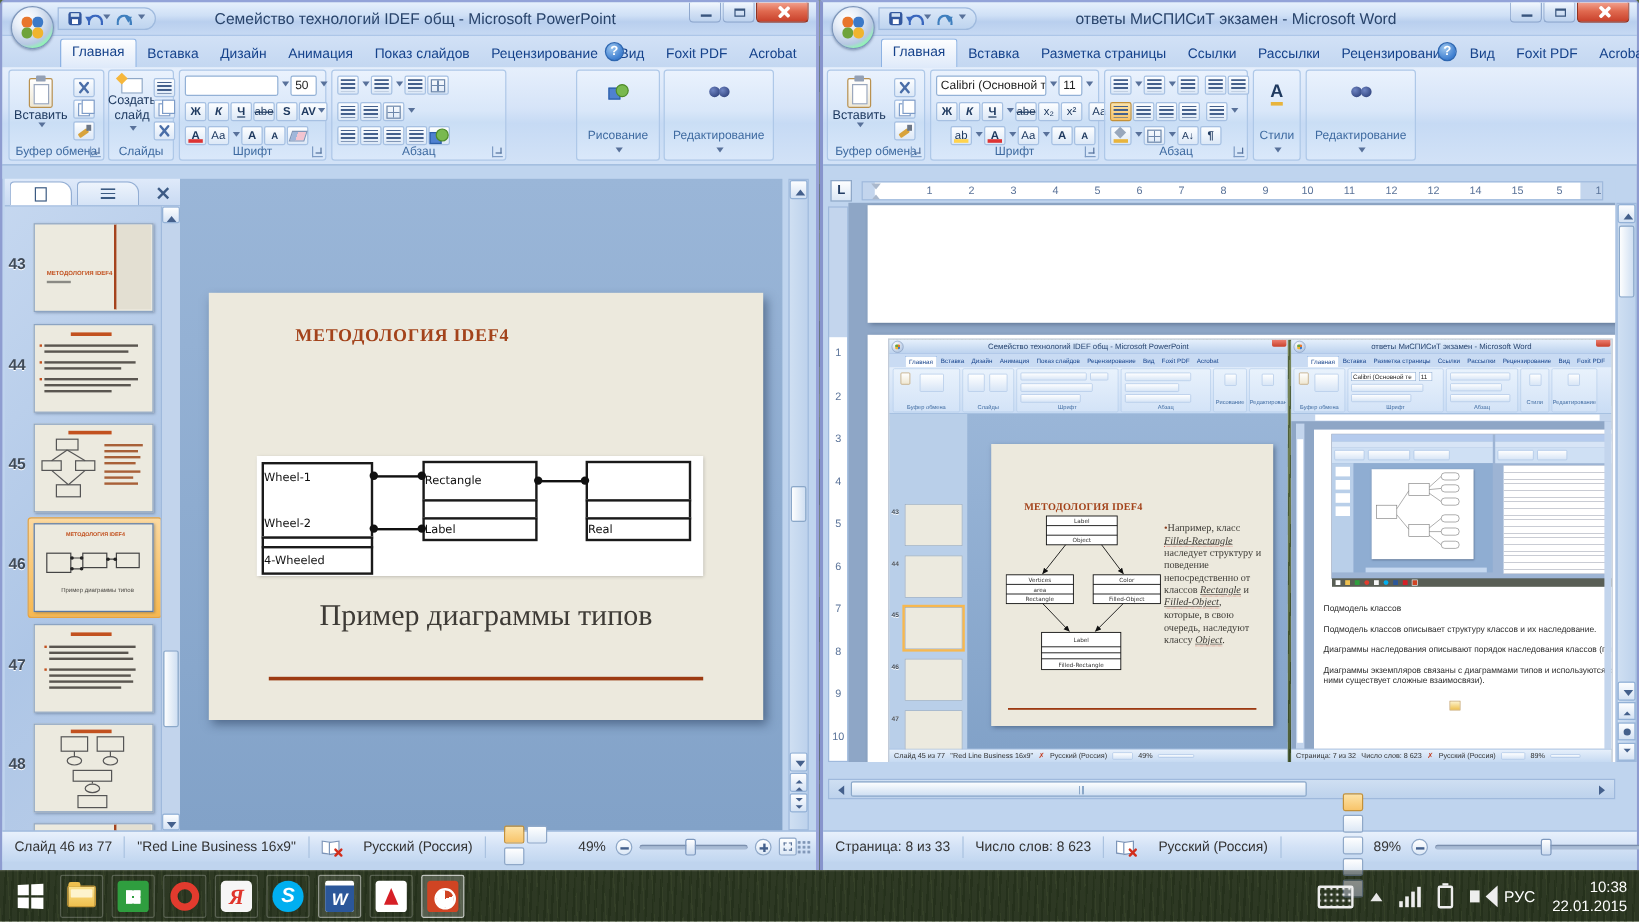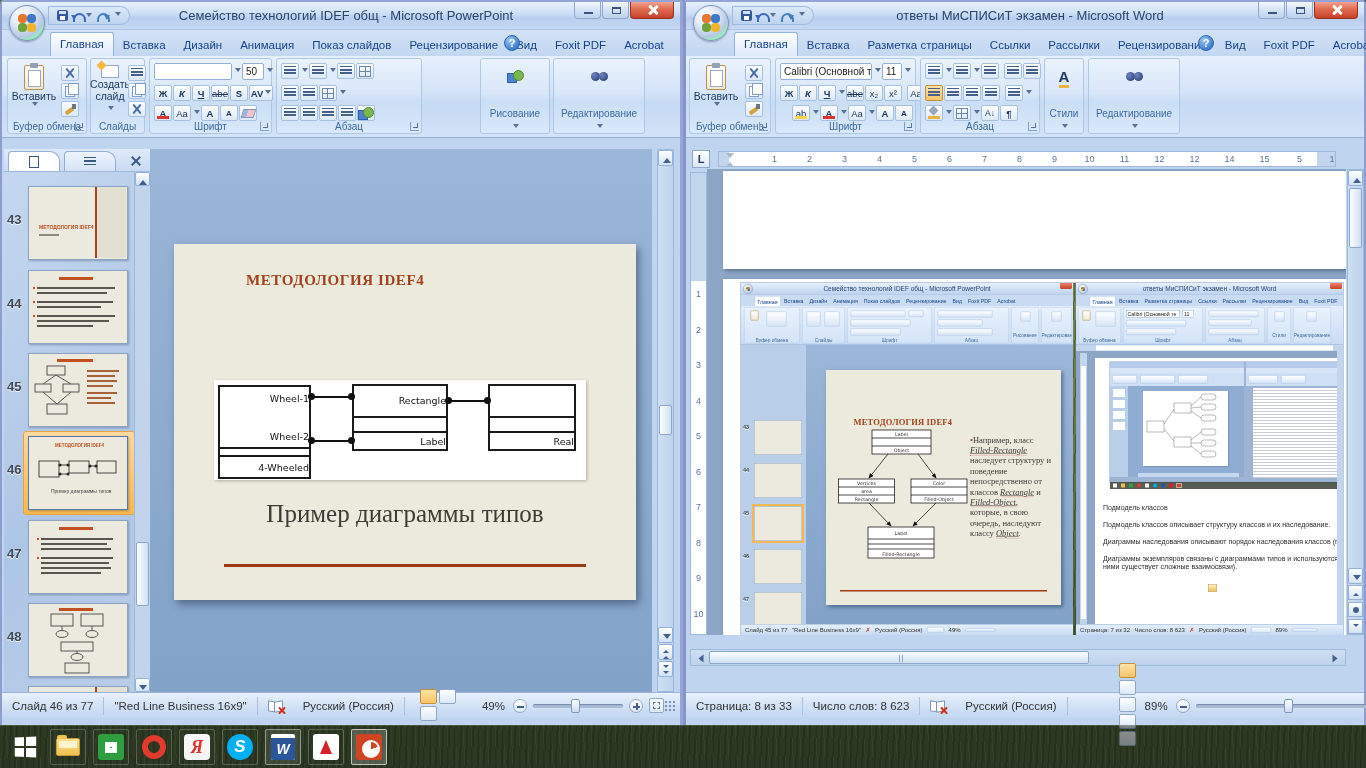--- a/index.html
+++ b/index.html
@@ -155,21 +155,21 @@
     background:linear-gradient(#fcd9a0,#f7b84f)}
   .pane-sb{position:absolute;right:0;top:23px;width:16px;bottom:0;background:#c2d4ec;border-left:1px solid #9fb9dc}
   .pp-editor{position:absolute;left:148px;top:147px;right:28px;bottom:33px;overflow:hidden;
     background:linear-gradient(180deg,#9ab6d8,#82a2c8)}
   .slide{position:absolute;left:24px;top:95px;width:462px;height:356px;background:#ece9dd;
     box-shadow:3px 4px 8px rgba(25,45,75,.5);}
   .slide-title{position:absolute;left:72px;top:28px;font-family:"Liberation Serif",serif;font-weight:bold;
     font-size:15px;letter-spacing:.6px;color:#a3431b}
   .diag-panel{position:absolute;left:40px;top:136px;width:372px;height:100px;background:#fff;box-shadow:1px 1px 3px rgba(0,0,0,.25)}
   .dbox{position:absolute;border:2px solid #1a1a1a;background:#fff;font-size:9.5px;color:#111;font-family:"DejaVu Sans",sans-serif}
-  .dlbl{position:absolute;left:0;right:0;text-align:right;white-space:nowrap}
+  .dlbl{position:absolute;left:0;right:0;text-align:left;white-space:nowrap}
   .conn{position:absolute;height:2px;background:#111}
   .cdot{position:absolute;width:7px;height:7px;border-radius:50%;background:#111}
   .slide-caption{position:absolute;left:0;right:0;top:256px;text-align:center;font-family:"Liberation Serif",serif;
     font-size:25px;color:#3e3b36}
   .slide-rule{position:absolute;left:50px;right:50px;top:320px;height:3px;background:#9c3a12}
 
   
   .ruler-row{position:absolute;left:4px;right:18px;top:147px;height:20px;background:#bfd4ee}
   .tabsel{position:absolute;left:2px;top:1px;width:18px;height:18px;background:linear-gradient(#fff,#dbe7f5);
     border:1px solid #8fa8c8;color:#223c63;font-size:11px;font-weight:bold;text-align:center;line-height:17px}
@@ -1242,13 +1242,30 @@
     </div>
   <div class="tbtn open">
       <i class="ic-word"></i>
     </div>
   <div class="tbtn">
       <i class="ic-acro"></i>
     </div>
   <div class="tbtn focus">
       <i class="ic-ppt"></i>
     </div>
+  <div class="tray">
+    <i class="ic-kbd"></i>
+    <i class="ic-caret"></i>
+    <span class="ic-net">
+        <i style="height:5px"></i>
+        <i style="height:9px"></i>
+        <i style="height:13px"></i>
+        <i style="height:17px"></i>
+      </span>
+    <i class="ic-batt"></i>
+    <i class="ic-spk"></i>
+    <span class="tray-lang">РУС</span>
+    <div class="clock">
+      <div>10:38</div>
+      <div>22.01.2015</div>
+    </div>
+  </div>
 </div>
 
 </body></html>

